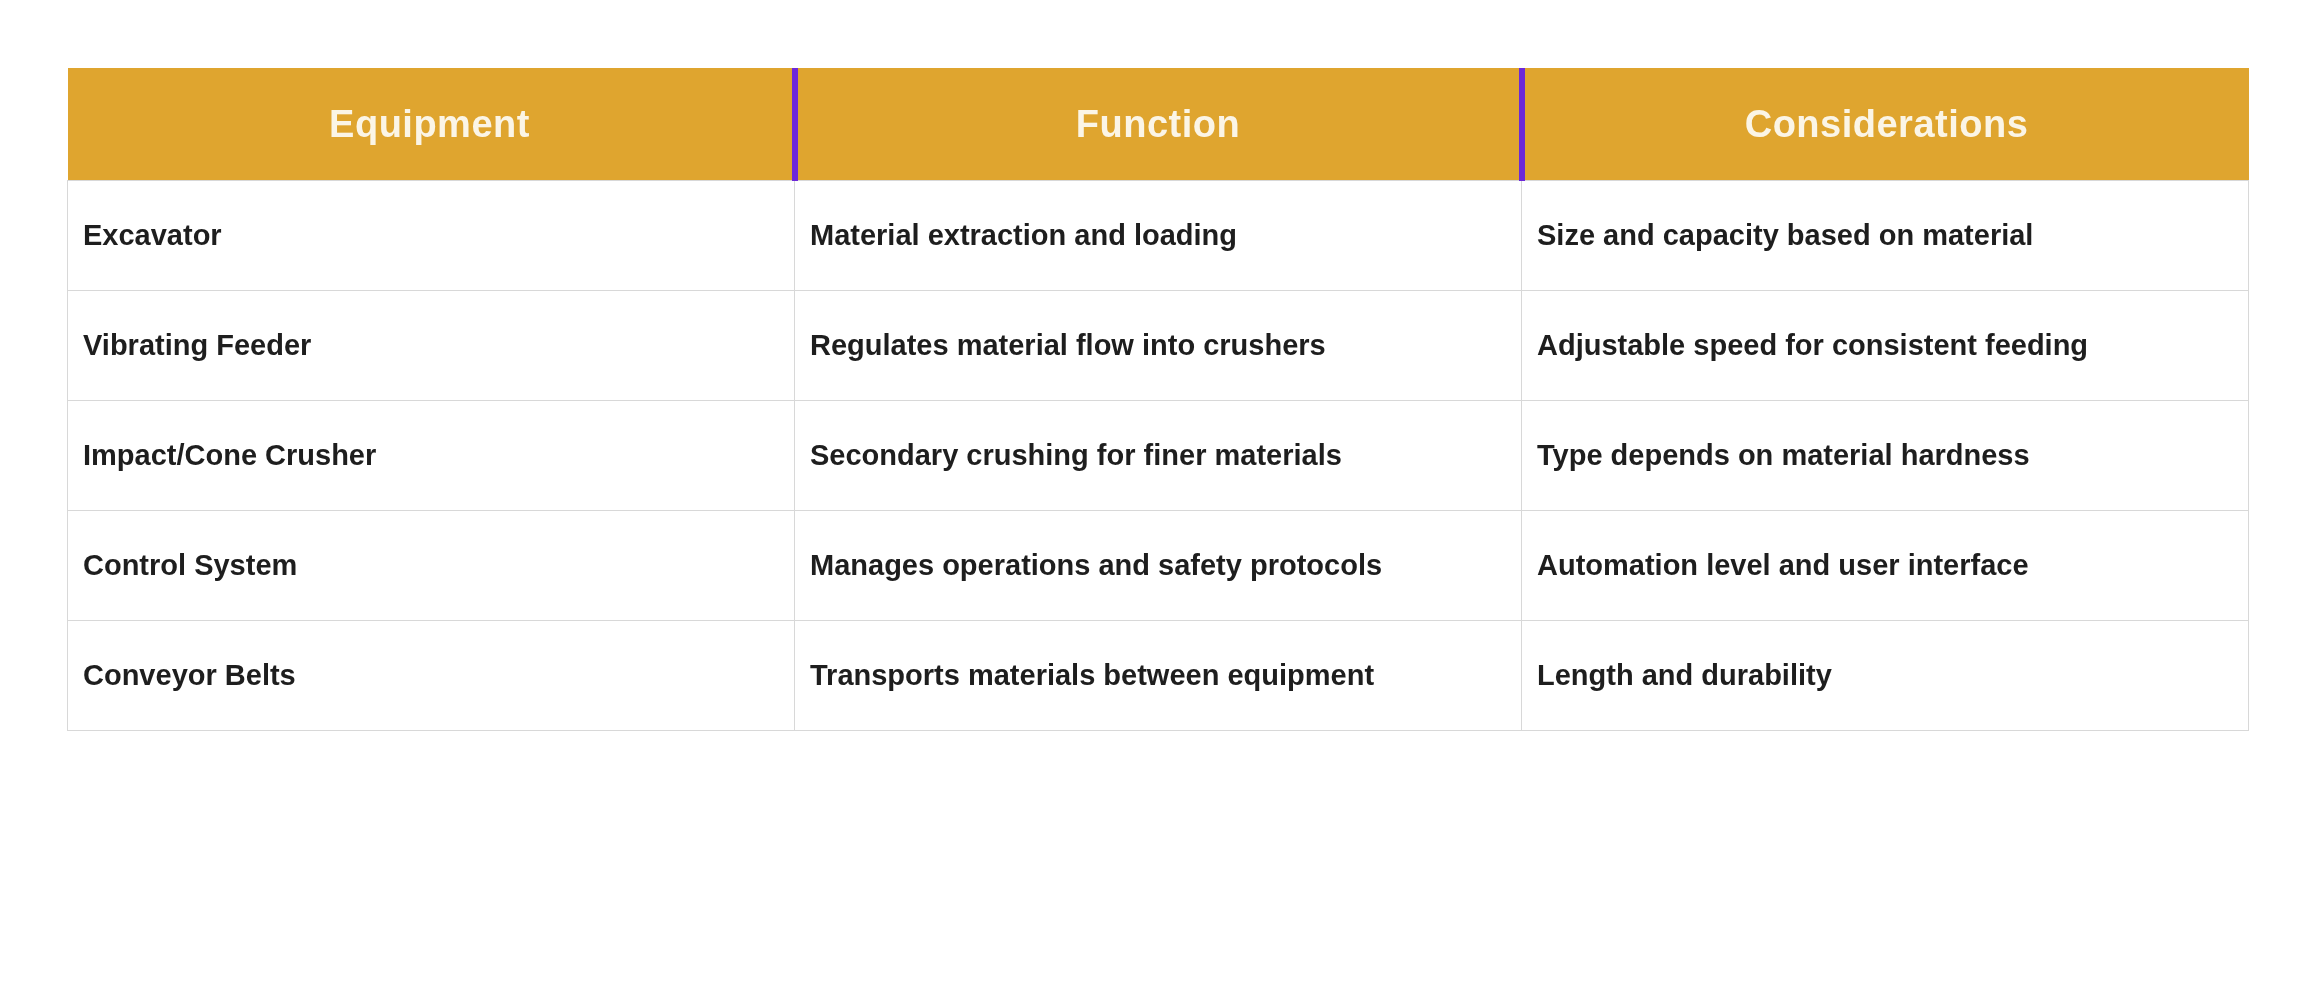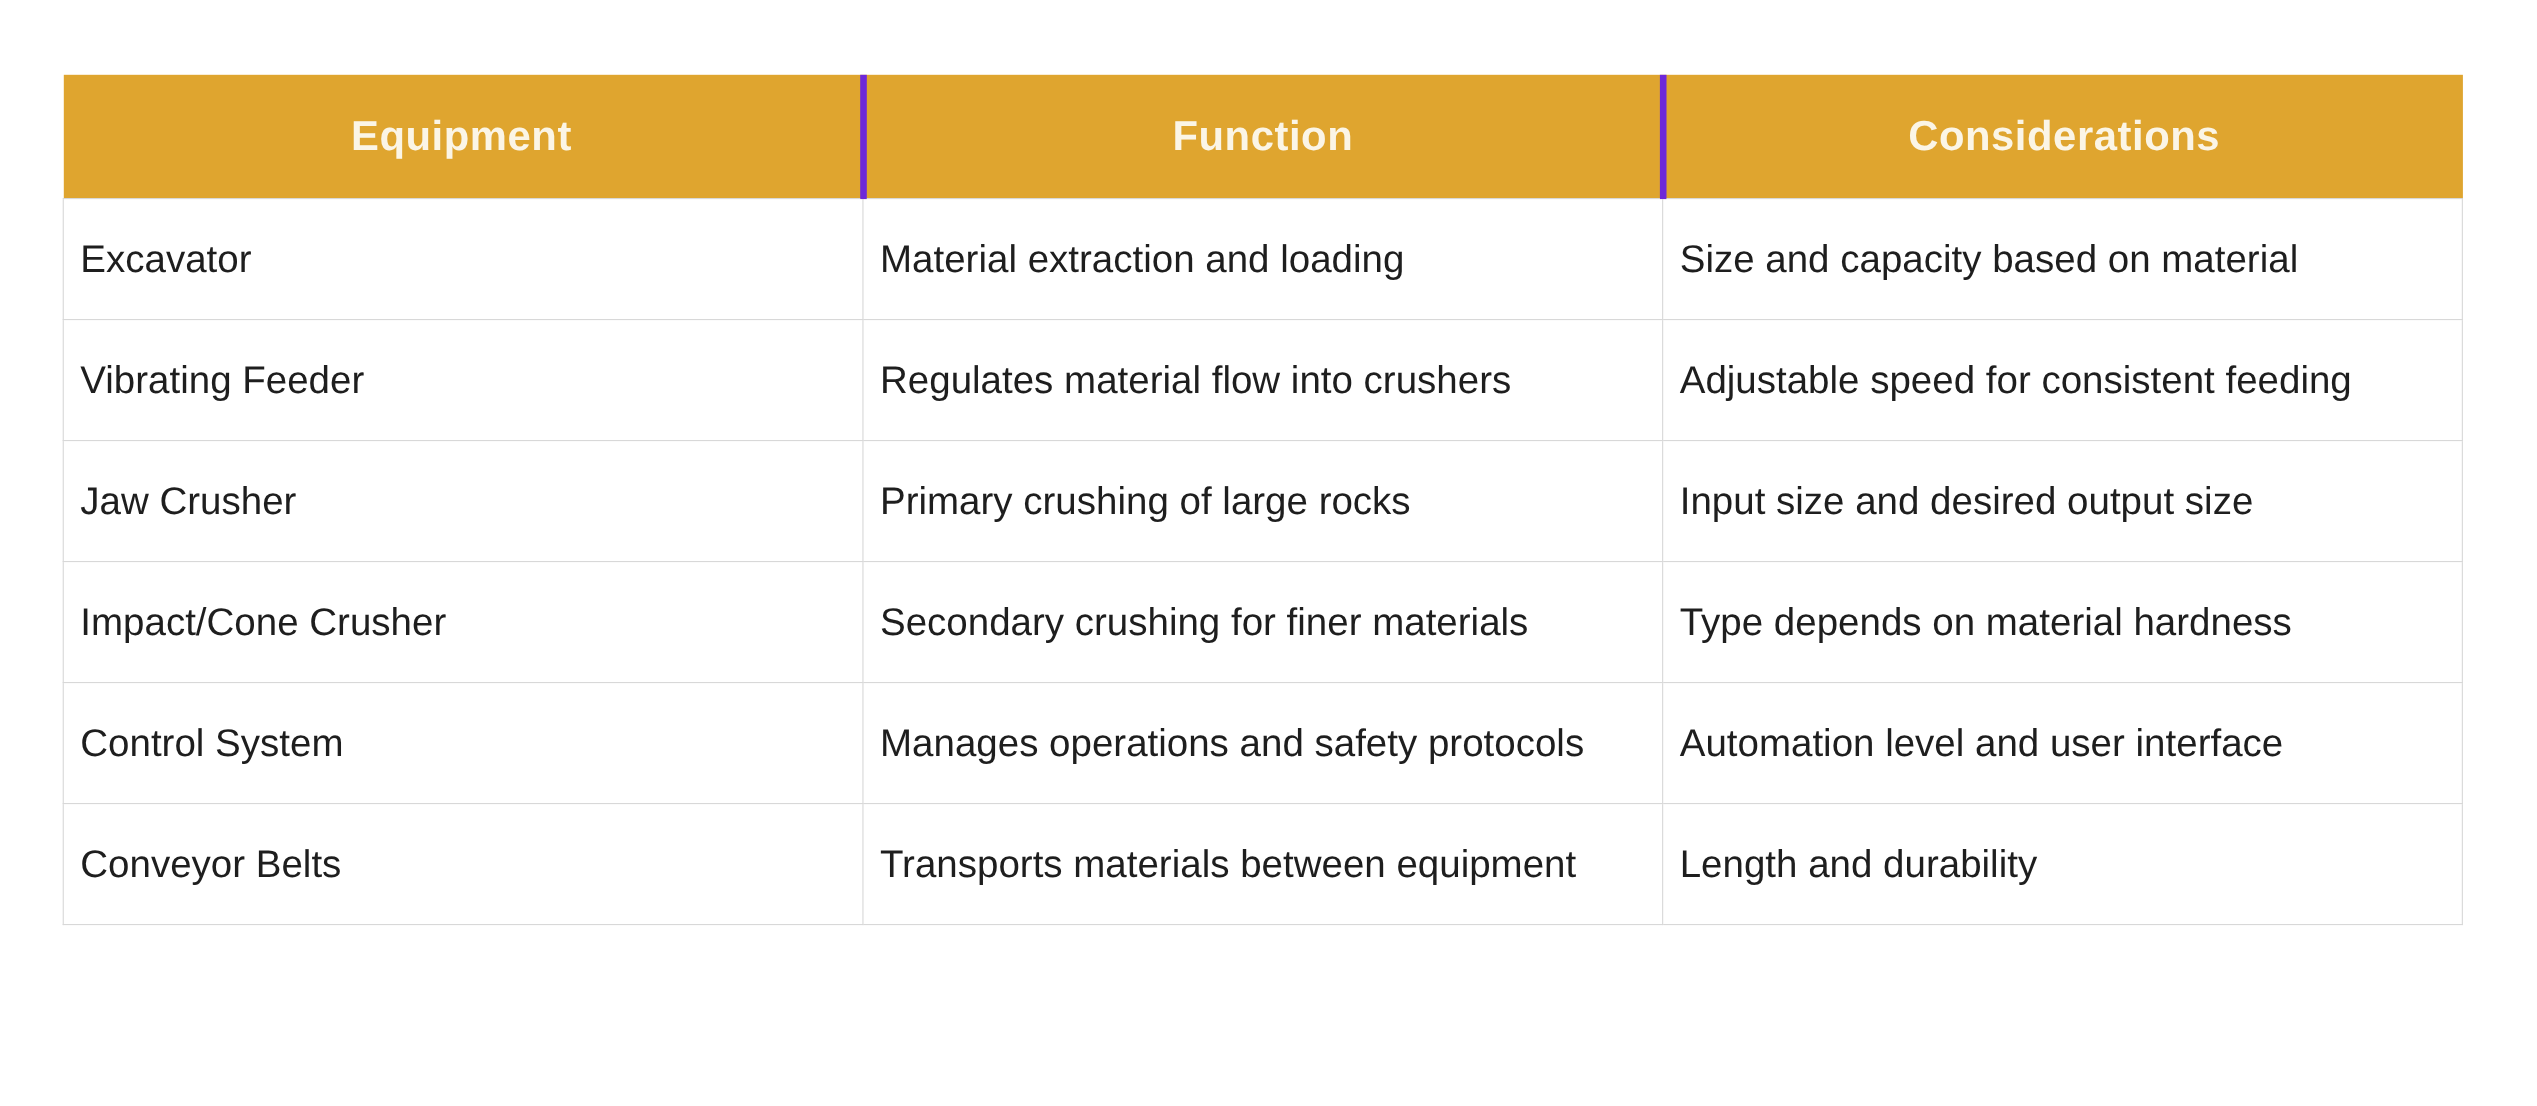--- a/index.html
+++ b/index.html
@@ -8,21 +8,21 @@
     background: #ffffff;
   }
   body {
     width: 2306px;
     height: 1005px;
     overflow: hidden;
     font-family: "Liberation Sans", sans-serif;
   }
   .table-wrap {
     position: absolute;
-    left: 57px;
+    left: 67px;
     top: 68px;
     width: 2182px;
   }
   table.eq-table {
     border-collapse: collapse;
     table-layout: fixed;
     width: 2182px;
   }
   table.eq-table col { width: 33.3333%; }
   table.eq-table th {
@@ -36,22 +36,22 @@
     border-right: 2px solid #ffffff;
     border-top: none;
     border-bottom: 1px solid #D8D8D8;
     letter-spacing: 0.5px;
   }
   table.eq-table th:first-child { border-left: none; }
   table.eq-table th:last-child { border-right: none; margin-left: 40px; }
   table.eq-table td {
     background: #ffffff;
     color: #1E1E1E;
-    font-size: 35px;
-    font-weight: 400;
+    font-size: 29px;
+    font-weight: 700;
     height: 109px;
     padding: 0 18px 0 15px;
     vertical-align: middle;
     text-align: left;
     border: 1px solid #D8D8D8;
     white-space: nowrap;
     overflow: hidden;
   }
 </style>
 </head>
@@ -76,25 +76,20 @@
         <td>Excavator</td>
         <td>Material extraction and loading</td>
         <td>Size and capacity based on material</td>
       </tr>
       <tr>
         <td>Vibrating Feeder</td>
         <td>Regulates material flow into crushers</td>
         <td>Adjustable speed for consistent feeding</td>
       </tr>
       <tr>
-        <td>Jaw Crusher</td>
-        <td>Primary crushing of large rocks</td>
-        <td>Input size and desired output size</td>
-      </tr>
-      <tr>
         <td>Impact/Cone Crusher</td>
         <td>Secondary crushing for finer materials</td>
         <td>Type depends on material hardness</td>
       </tr>
       <tr>
         <td>Control System</td>
         <td>Manages operations and safety protocols</td>
         <td>Automation level and user interface</td>
       </tr>
       <tr>

